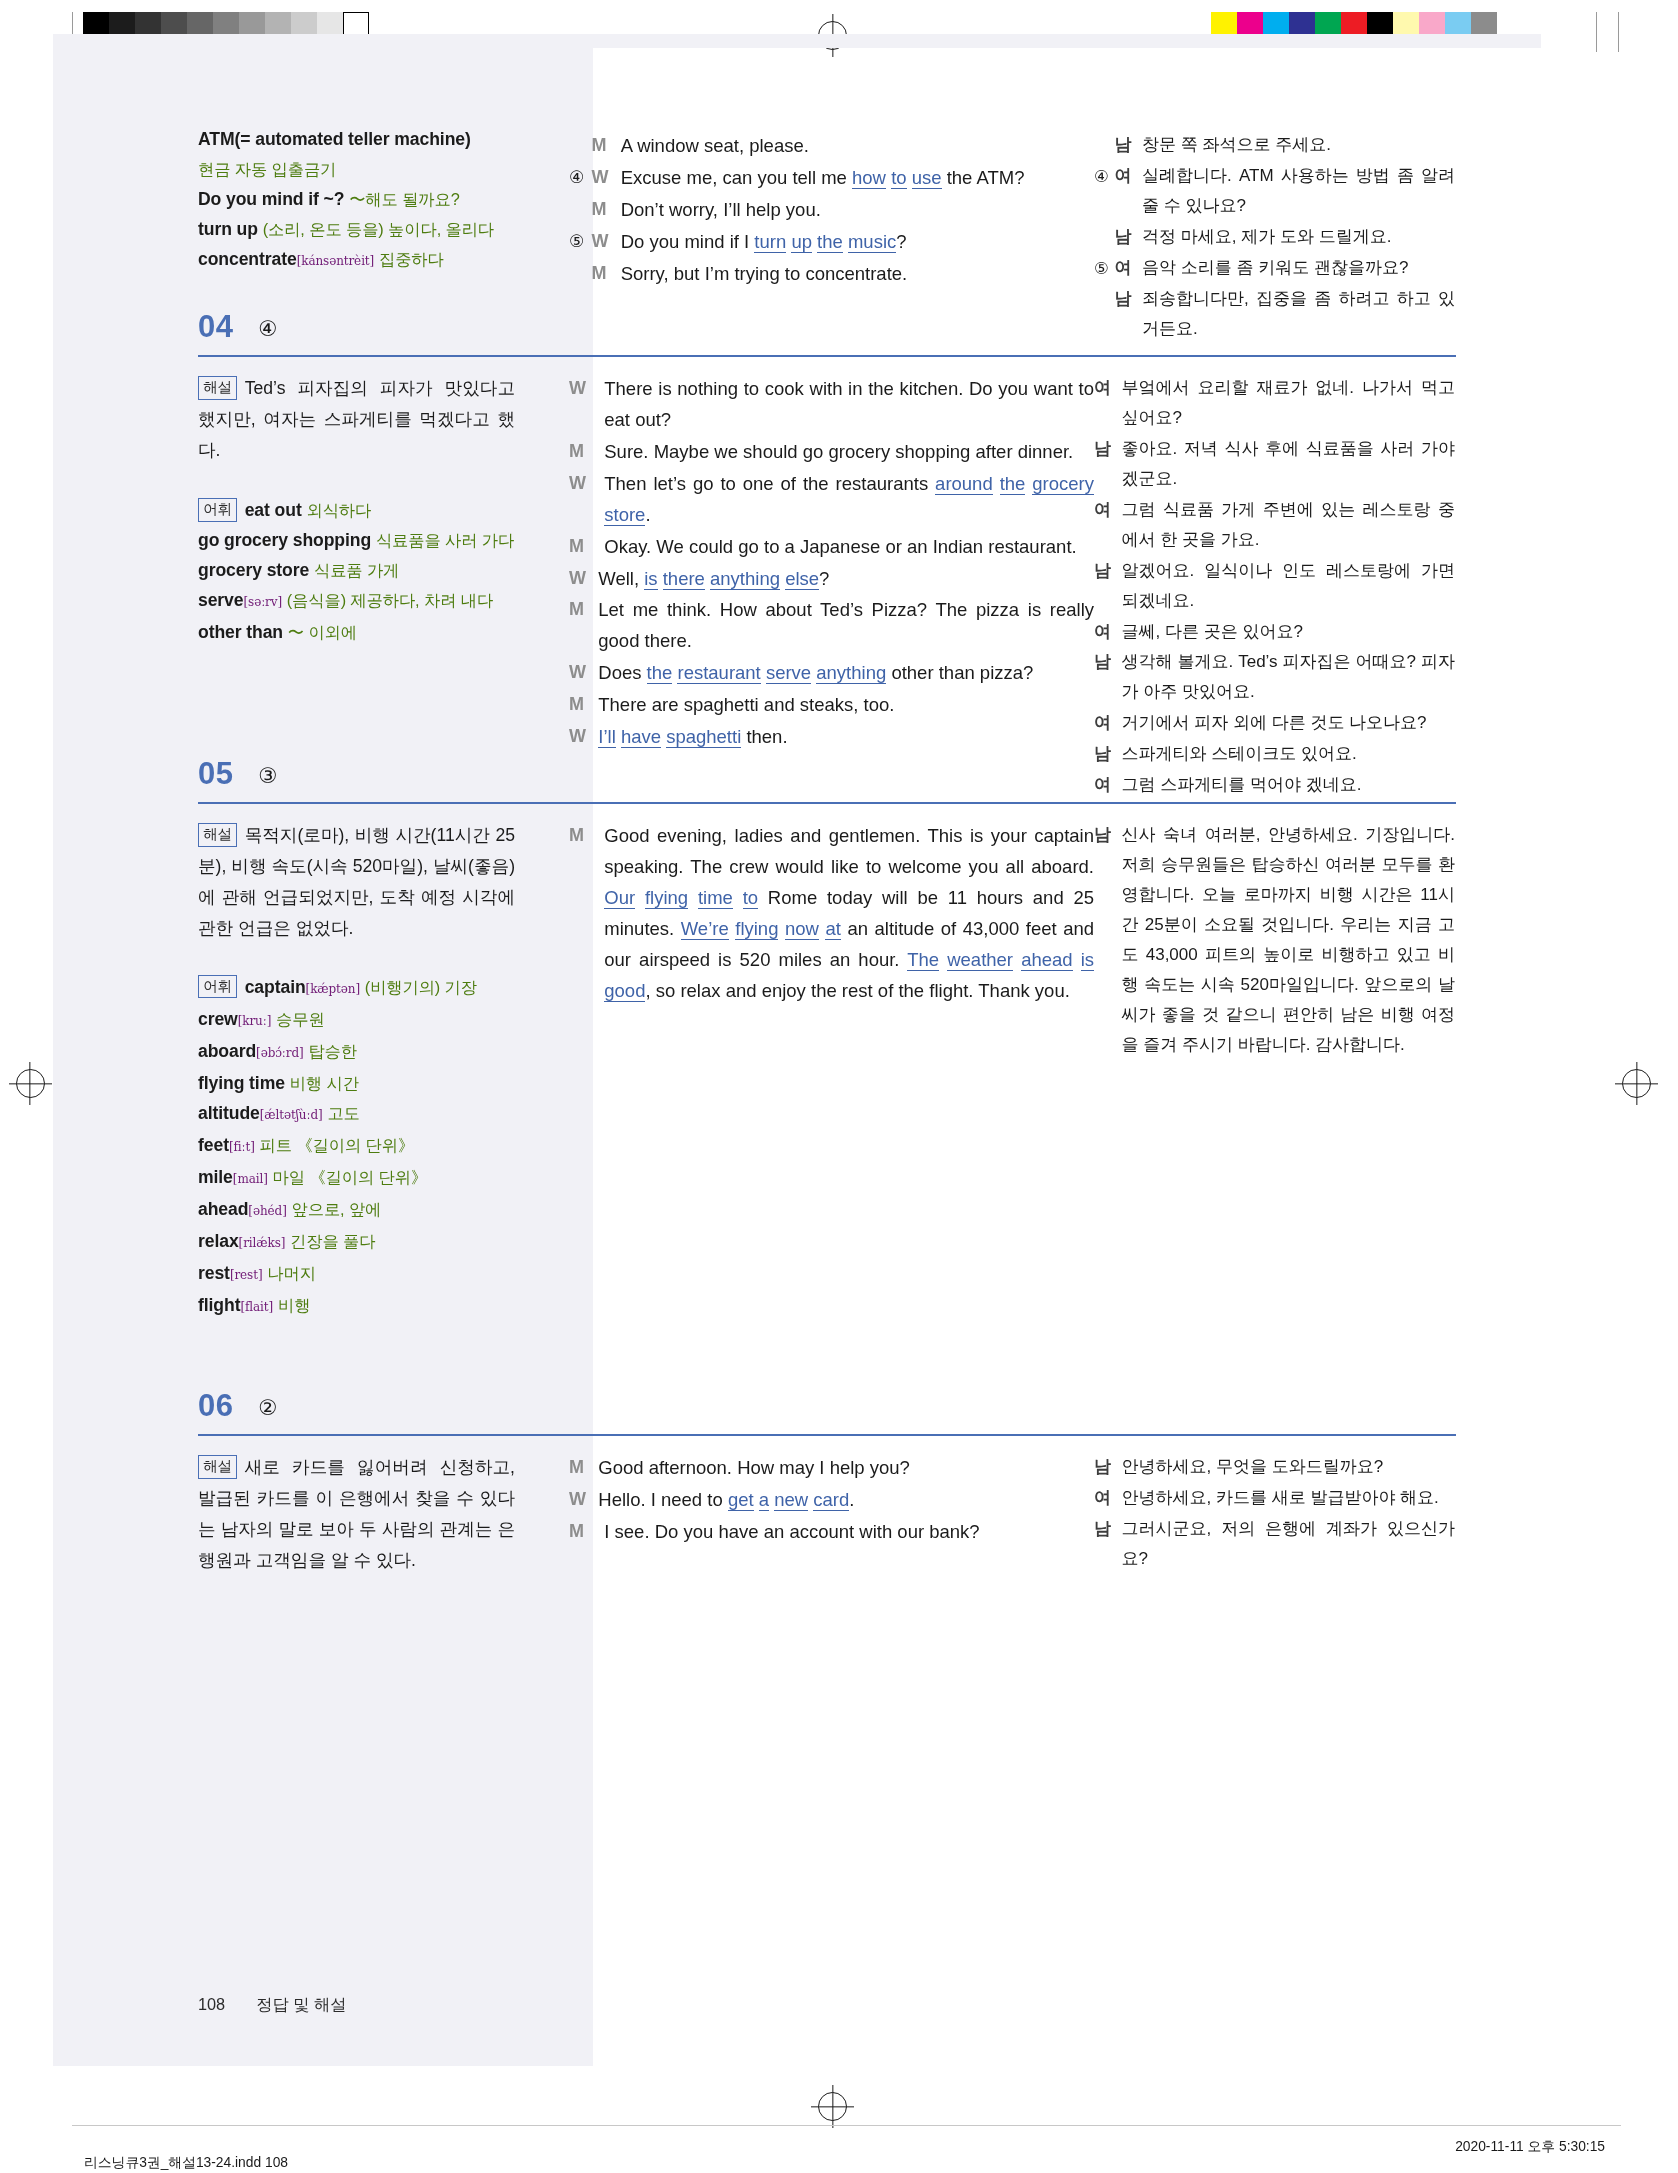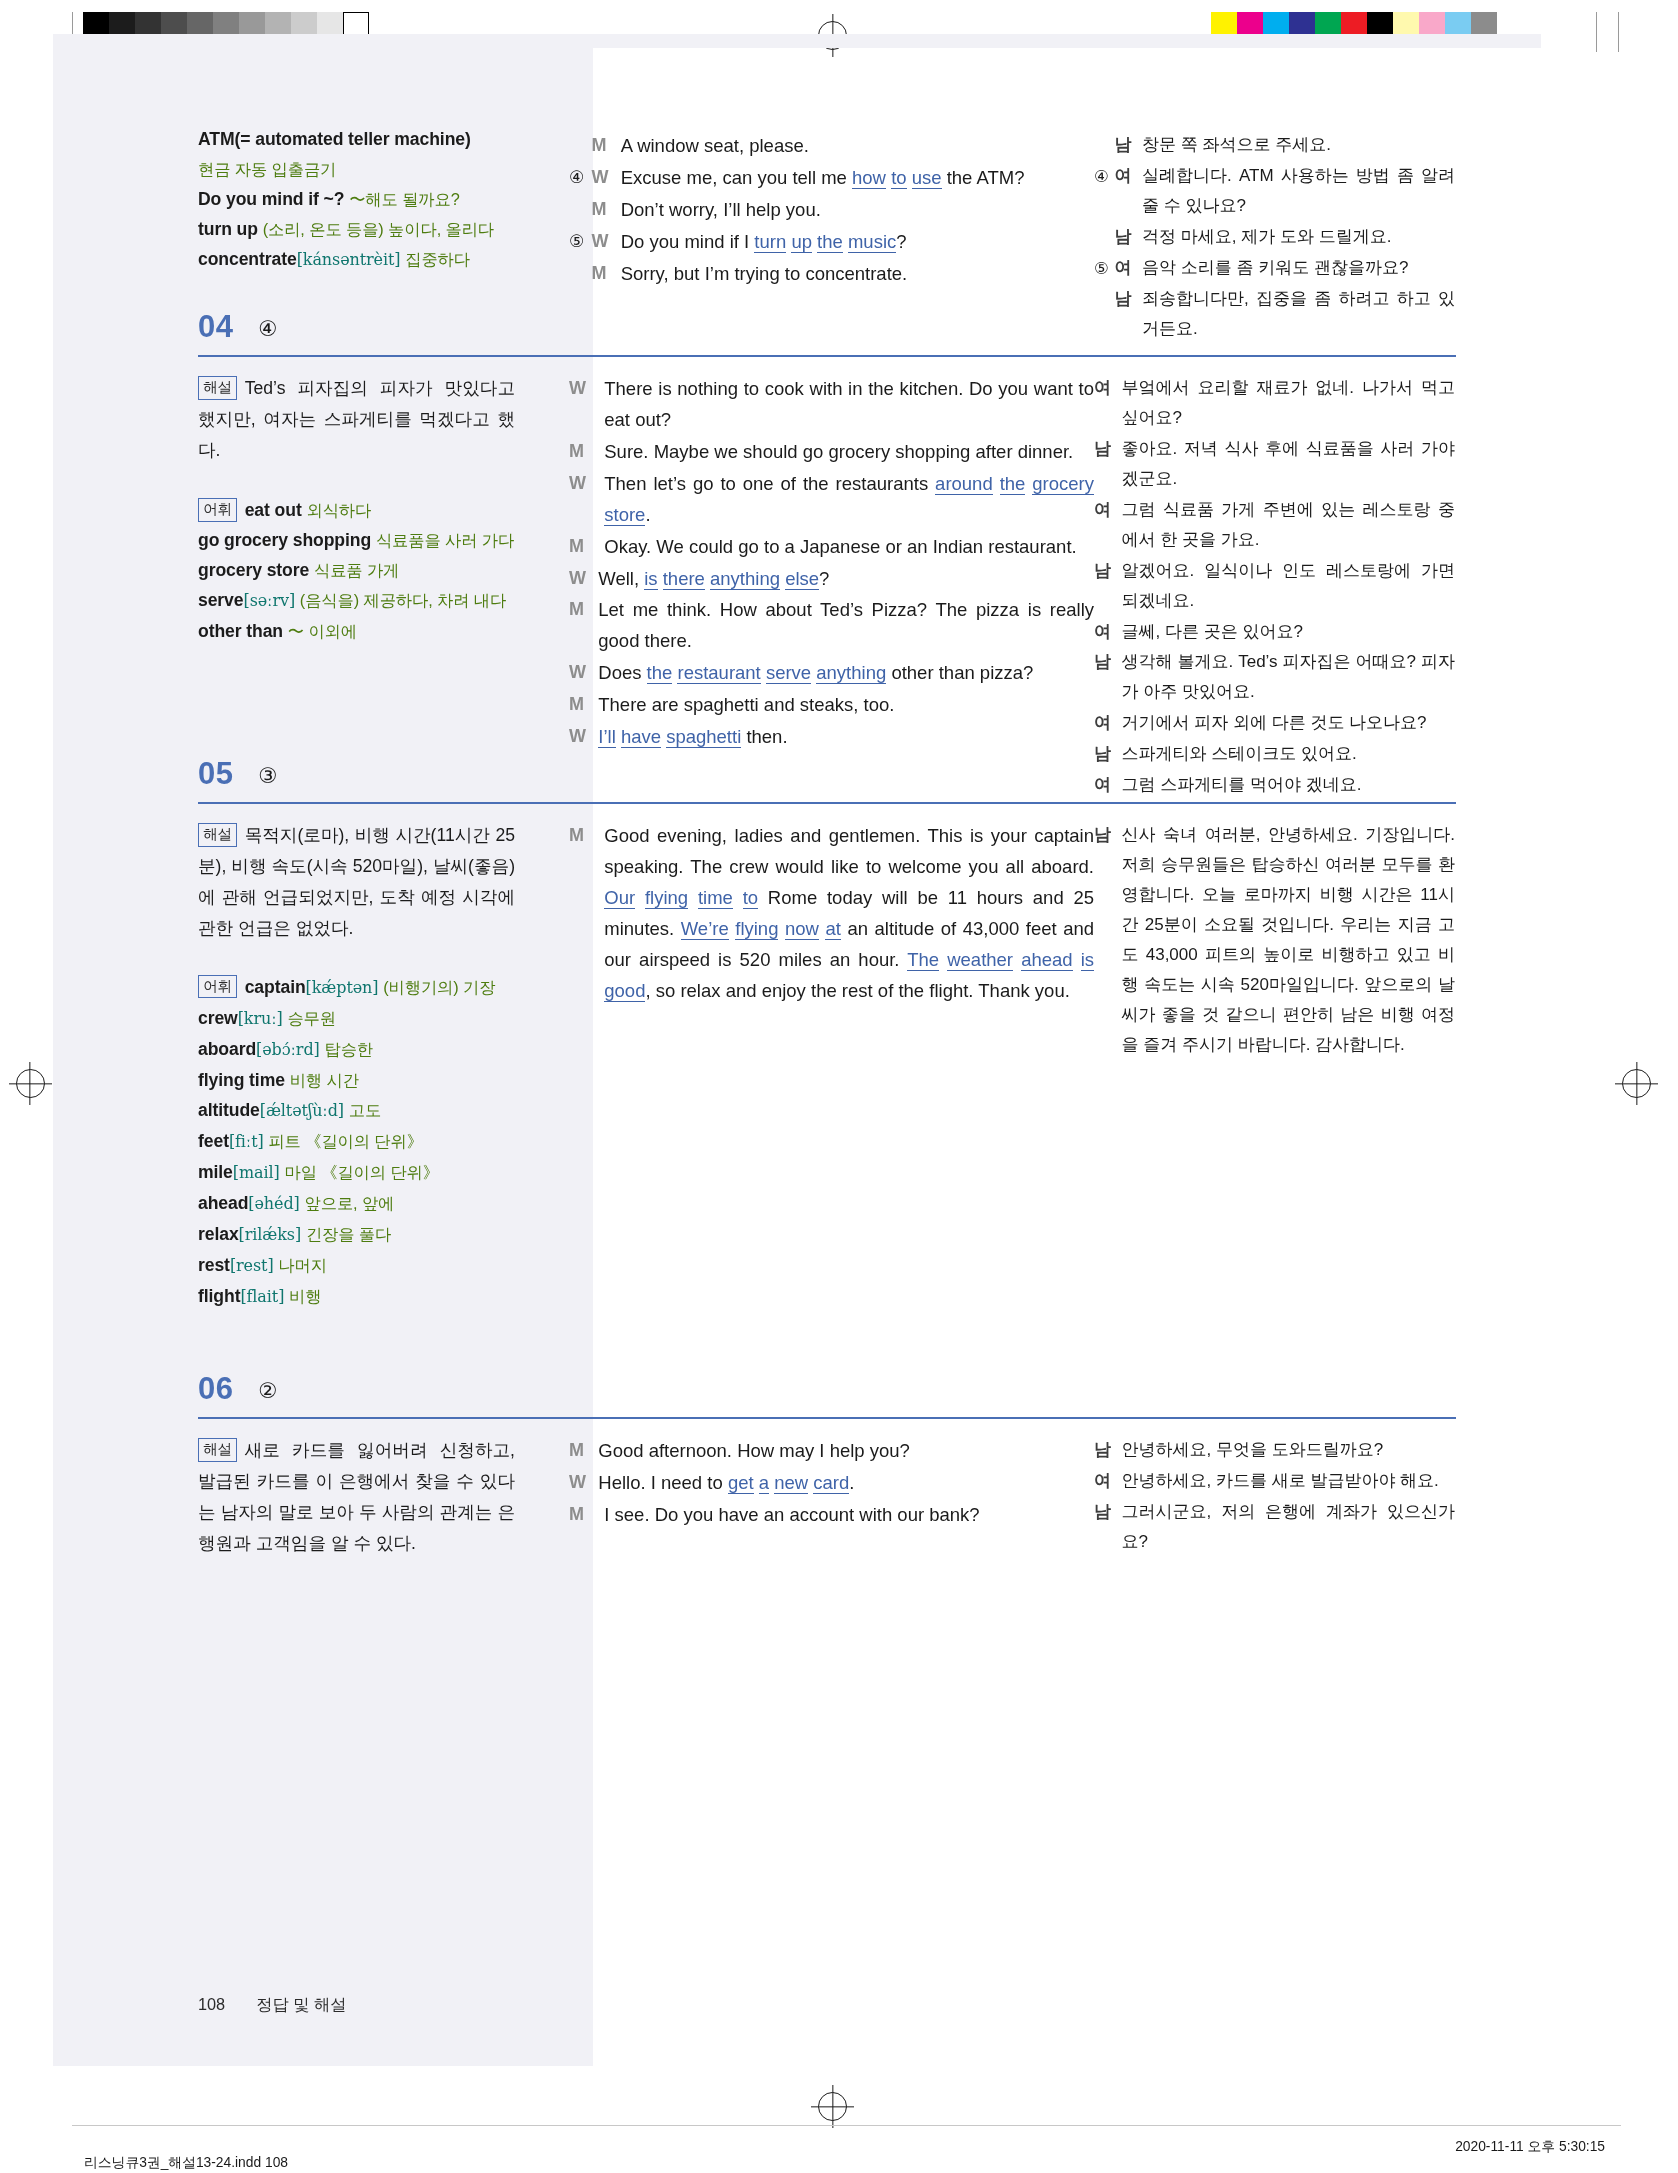--- a/index.html
+++ b/index.html
@@ -79,21 +79,21 @@
   .col-trans  { position: absolute; left: 1041px; width: 361px; }
 
   
   .vocab-line {
     font-size: 17.6px;
     line-height: 30px;
     color: #1b1b1b;
     letter-spacing: -0.1px;
   }
   .vocab-line .kr { color: #4d7c0f; font-size: 16.3px; }
-  .vocab-line .ipa { color: #0f766e; font-family: "DejaVu Serif", serif; font-size: 16px; }
+  .vocab-line .ipa { color: #701a75; font-family: "DejaVu Serif", serif; font-size: 12px; }
   .vocab-line .hdw { font-weight: 600; }
 
   .expl-text {
     font-size: 17.6px;
     line-height: 31px;
     color: #1b1b1b;
     text-align: justify;
   }
 
   .tag {
@@ -476,21 +476,21 @@
       </div>
 
       <div class="col-trans" style="top:0;">
         <div class="tline">
           <div class="mk">남</div>
           <div class="txt">신사 숙녀 여러분, 안녕하세요. 기장입니다. 저희 승무원들은 탑승하신 여러분 모두를 환영합니다. 오늘 로마까지 비행 시간은 11시간 25분이 소요될 것입니다. 우리는 지금 고도 43,000 피트의 높이로 비행하고 있고 비행 속도는 시속 520마일입니다. 앞으로의 날씨가 좋을 것 같으니 편안히 남은 비행 여정을 즐겨 주시기 바랍니다. 감사합니다.</div>
         </div>
       </div>
     </div>
 
-    <div class="sec-head" style="">
+    <div class="sec-head" style="margin-top:17px;">
       <div class="sec-num">06</div>
       <div class="sec-ans">②</div>
       <div class="sec-rule"></div>
     </div>
 
     <div class="row" style="height:172px;">
 
       <div class="col-notes" style="top:0;">
         <div class="expl-text">
           <span class="tag">해설</span><span>새로 카드를 잃어버려 신청하고, 발급된 카드를 이 은행에서 찾을 수 있다는 남자의 말로 보아 두 사람의 관계는 은행원과 고객임을 알 수 있다.</span>

